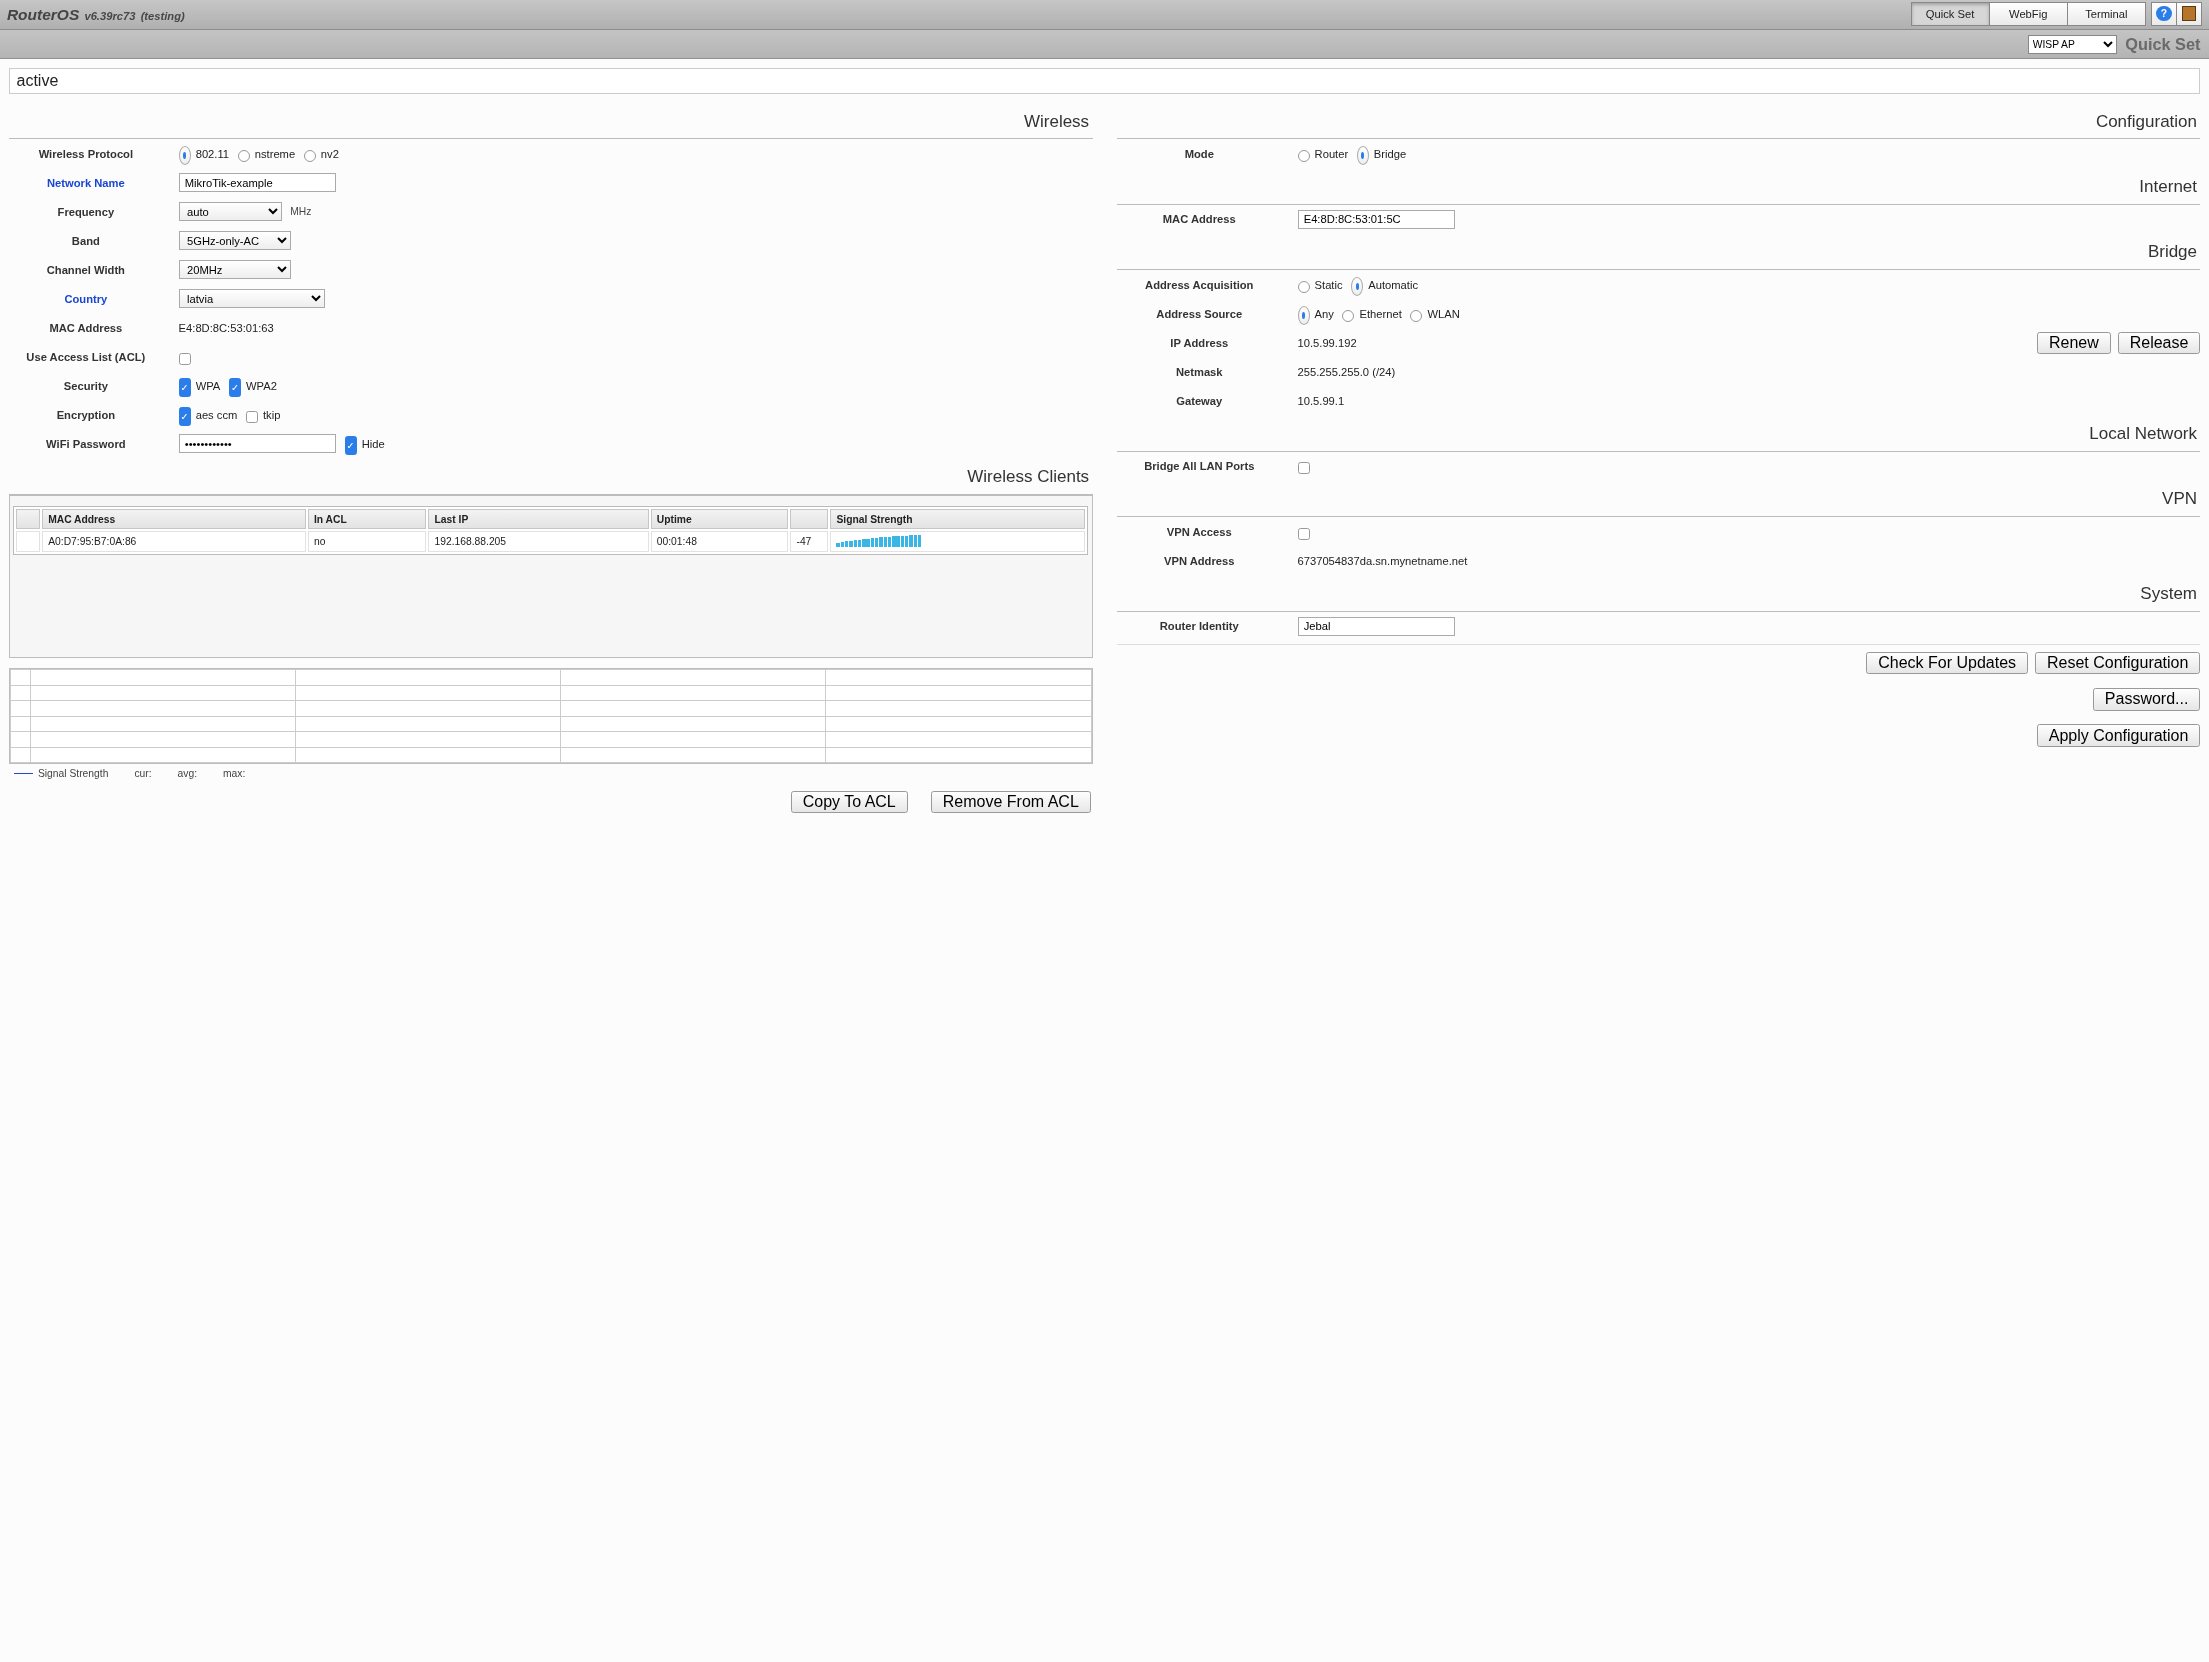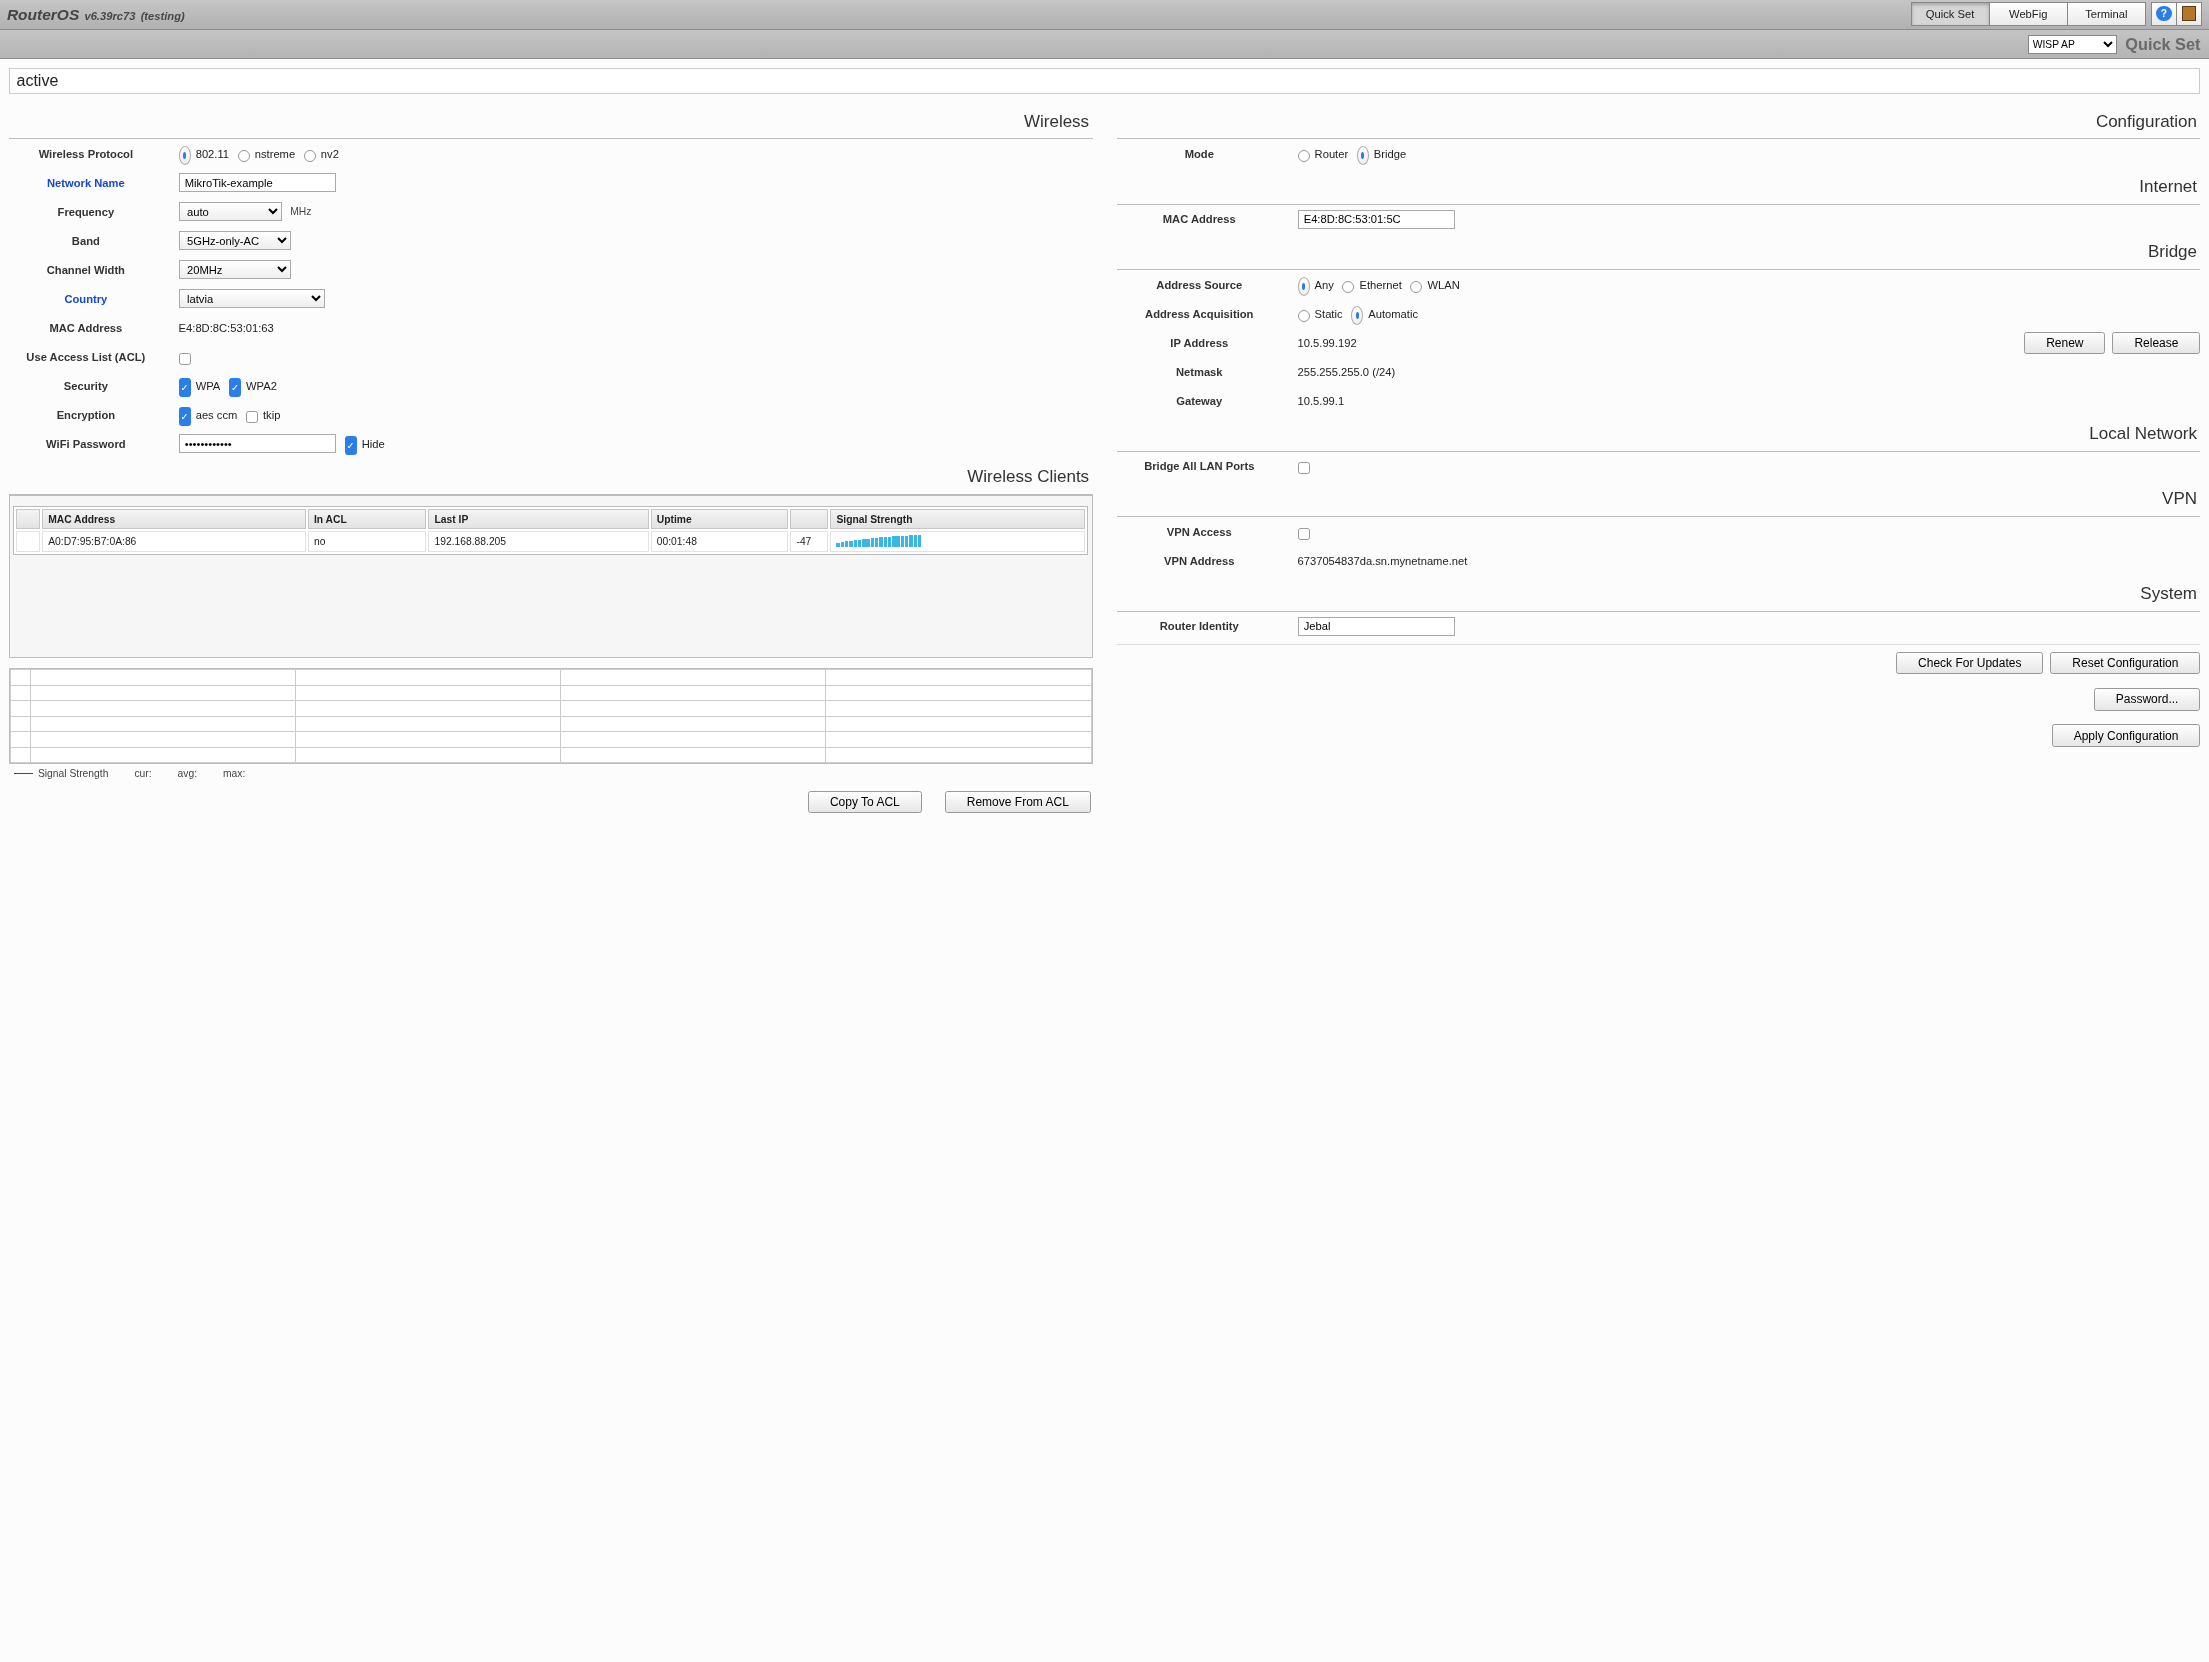--- a/index.html
+++ b/index.html
@@ -86,21 +86,21 @@
   .chk.sel::after { content:"✓"; color:#fff; font-size:9.5px; line-height:1; }
   .tinput {
     height:19px; border:0.9px solid #aaa; padding:0 5.2px; font-size:11.2px; background:#fff; min-width:146px;
   }
   .sel {
     height:19px; border:0.9px solid #aaa; font-size:11.2px; background:linear-gradient(#fff,#eee); padding:0 3.4px;
   }
   .unit { font-size:10.3px; color:#444; }
   .right-actions { margin-left:auto; display:flex; gap:6.9px; }
   .stdbtn {
-    height:22.4px; padding: 0 21px; border:0.9px solid #999; background:linear-gradient(#fefefe,#e6e6e6); border-radius:2.6px; font-size:12px; cursor:pointer;
+    height:22.4px; padding: 0 11px; border:0.9px solid #999; background:linear-gradient(#fefefe,#e6e6e6); border-radius:2.6px; font-size:16px; cursor:pointer;
   }
   .table {
     border:0.9px solid #bbb; background:#fff; margin-top:6.9px;
     width:100%; font-size:10.3px;
   }
   .table th { background:linear-gradient(#f3f3f3,#e3e3e3); border:0.9px solid #c6c6c6; padding:3.4px 5.2px; text-align:left; font-weight:bold; }
   .table td { border:0.9px solid #e2e2e2; padding:3.4px 5.2px; }
   .signal-bars { display:flex; gap:0.9px; height:12px; align-items:flex-end; }
   .signal-bars span { width:3.4px; background:#39b5e6; display:block; }
   .clientsbox { border:1.7px solid #bdbdbd; padding:3.4px; background:#f6f6f6; min-height: 163px; }
@@ -390,46 +390,46 @@
     <div class="section-title">Internet</div>
     <div class="formrow">
       <div class="lbl">MAC Address</div>
       <div class="val">
           <input class="tinput" style="min-width: 129px;" value="E4:8D:8C:53:01:5C">
         </div>
     </div>
 
     <div class="section-title">Bridge</div>
     <div class="formrow">
+      <div class="lbl">Address Acquisition</div>
+      <div class="val">
+        <label class="inline">
+            <span class="radio-dot"></span>
+            <span>Static</span>
+          </label>
+        <label class="inline">
+            <span class="radio-dot sel"></span>
+            <span>Automatic</span>
+          </label>
+      </div>
+    </div>
+    <div class="formrow">
       <div class="lbl">Address Source</div>
       <div class="val">
         <label class="inline">
             <span class="radio-dot sel"></span>
             <span>Any</span>
           </label>
         <label class="inline">
             <span class="radio-dot"></span>
             <span>Ethernet</span>
           </label>
         <label class="inline">
             <span class="radio-dot"></span>
             <span>WLAN</span>
-          </label>
-      </div>
-    </div>
-    <div class="formrow">
-      <div class="lbl">Address Acquisition</div>
-      <div class="val">
-        <label class="inline">
-            <span class="radio-dot"></span>
-            <span>Static</span>
-          </label>
-        <label class="inline">
-            <span class="radio-dot sel"></span>
-            <span>Automatic</span>
           </label>
       </div>
     </div>
     <div class="formrow">
       <div class="lbl">IP Address</div>
       <div class="val">
         <span>10.5.99.192</span>
         <div class="right-actions">
           <button class="stdbtn">Renew</button>
           <button class="stdbtn">Release</button>

